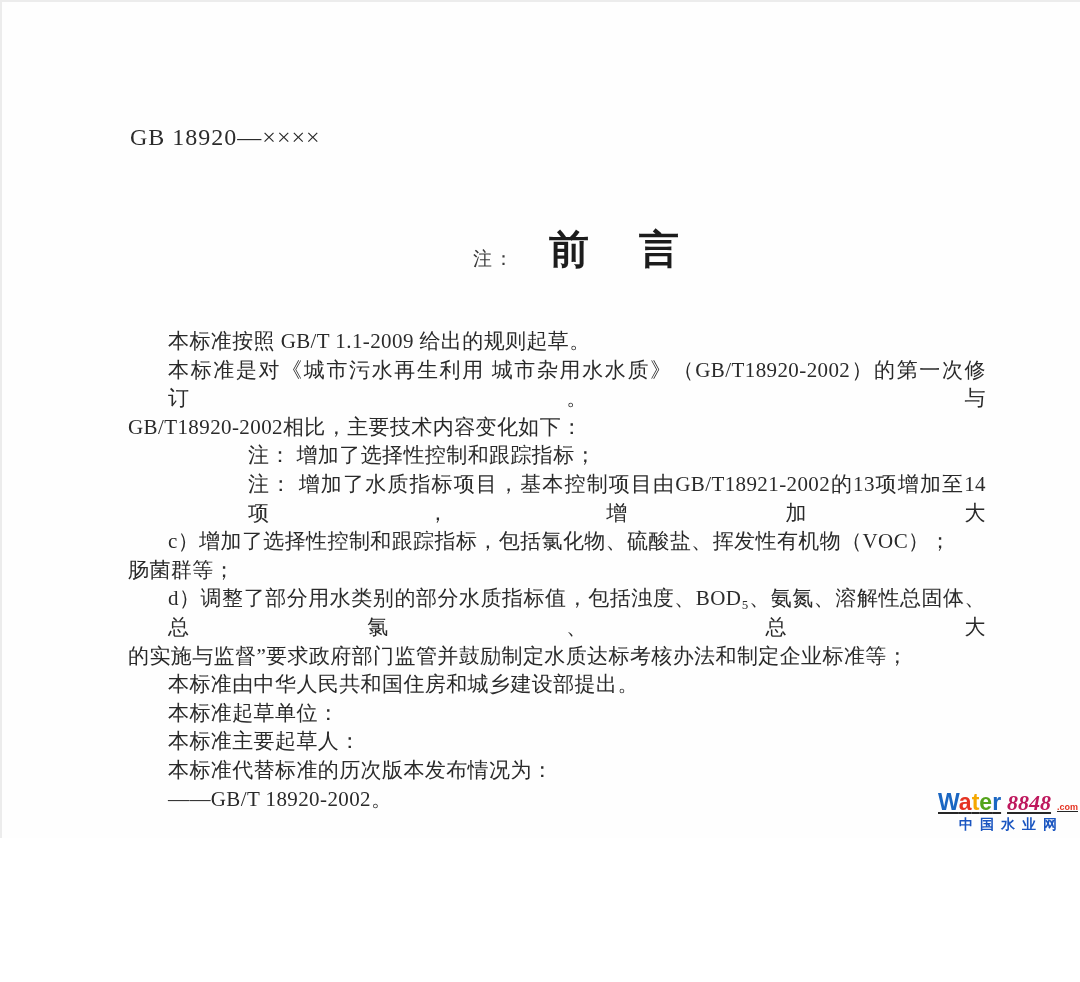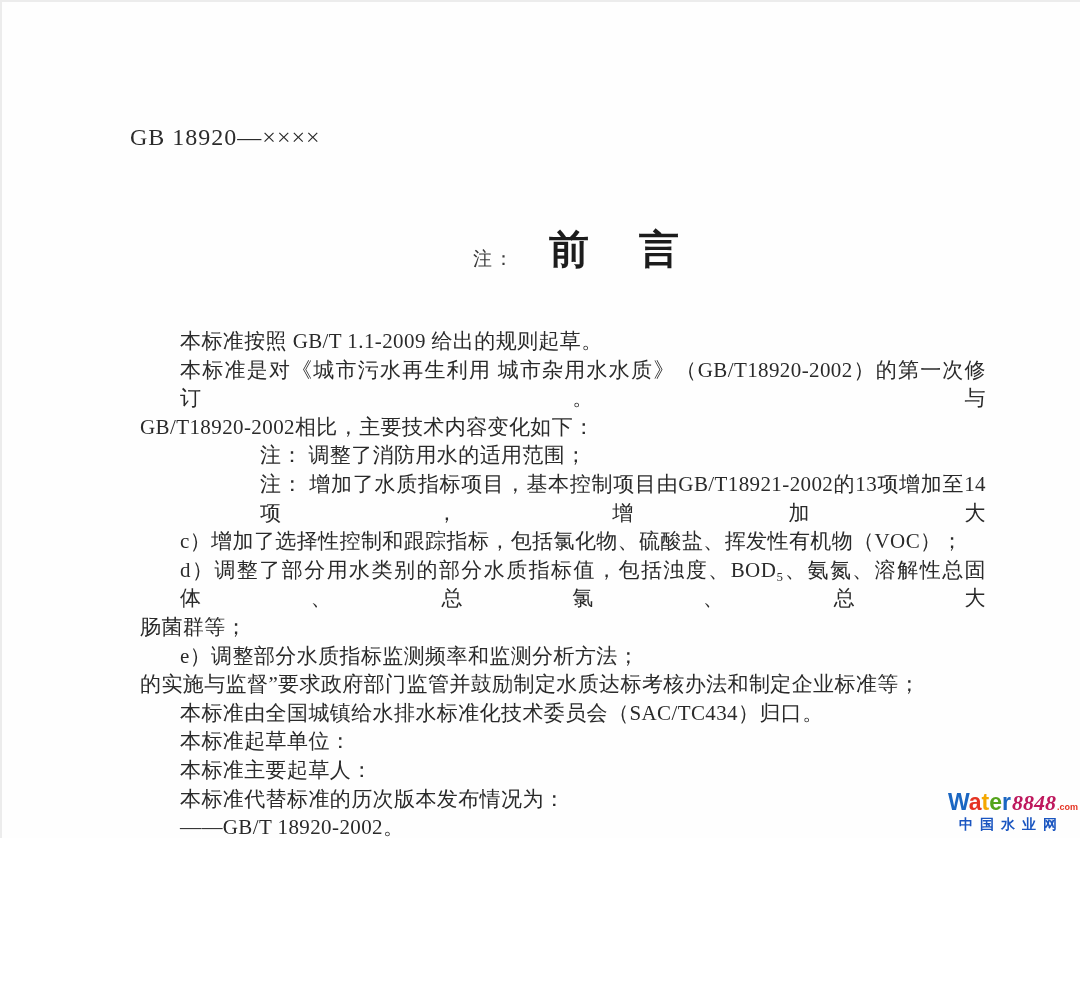--- a/index.html
+++ b/index.html
@@ -55,21 +55,20 @@
     left: 128px;
     top: 327px;
     width: 858px;
     font-size: 21px;
     line-height: 28.6px;
     letter-spacing: 0.4px;
     color: #2a2a2a;
   }
   .body-line {
     white-space: nowrap;
-    margin-left: 12px;
   }
   .body-line.fill {
     white-space: normal;
     text-align: justify;
     text-align-last: justify;
   }
   .indent-none      { padding-left: 0; }
   .indent-first     { padding-left: 40px; }
   .indent-note      { padding-left: 120px; }
   .indent-note-cont { padding-left: 78px; }
@@ -78,22 +77,23 @@
     position: absolute;
     right: 2px;
     bottom: 6px;
     width: 140px;
     text-align: center;
     font-family: "Liberation Sans", "DejaVu Sans", sans-serif;
     line-height: 1.05;
   }
   .logo-row1 {
     display: flex;
-    justify-content: flex-end;
+    justify-content: space-between;
     align-items: baseline;
+    text-decoration: underline;
   }
   .logo-word {
     font-size: 23px;
     font-weight: bold;
     letter-spacing: 0px;
   }
   .logo-number {
     font-family: "Liberation Serif", "DejaVu Serif", serif;
     font-style: italic;
     font-weight: bold;
@@ -124,28 +124,27 @@
   <div class="title-row">
     <span class="title-note">注：</span>
     <span class="title-char">前</span>
     <span class="title-char">言</span>
   </div>
 
   <div class="body-text">
       <div class="body-line indent-first">本标准按照 GB/T 1.1-2009 给出的规则起草。</div>
       <div class="body-line indent-first fill">本标准是对《城市污水再生利用  城市杂用水水质》（GB/T18920-2002）的第一次修订。与</div>
       <div class="body-line indent-none">GB/T18920-2002相比，主要技术内容变化如下：</div>
-      <div class="body-line indent-note">注： 调整了消防用水的适用范围；</div>
+      <div class="body-line indent-note">注： 增加了选择性控制和跟踪指标；</div>
       <div class="body-line indent-note fill">注： 增加了水质指标项目，基本控制项目由GB/T18921-2002的13项增加至14项，增加大</div>
       <div class="body-line indent-first">c）增加了选择性控制和跟踪指标，包括氯化物、硫酸盐、挥发性有机物（VOC）；</div>
+      <div class="body-line indent-none">肠菌群等；</div>
       <div class="body-line indent-first fill">d）调整了部分用水类别的部分水质指标值，包括浊度、BOD₅、氨氮、溶解性总固体、总氯、总大</div>
-      <div class="body-line indent-none">肠菌群等；</div>
-      <div class="body-line indent-first">e）调整部分水质指标监测频率和监测分析方法；</div>
       <div class="body-line indent-none">的实施与监督”要求政府部门监管并鼓励制定水质达标考核办法和制定企业标准等；</div>
-      <div class="body-line indent-first">本标准由全国城镇给水排水标准化技术委员会（SAC/TC434）归口。</div>
+      <div class="body-line indent-first">本标准由中华人民共和国住房和城乡建设部提出。</div>
       <div class="body-line indent-first">本标准起草单位：</div>
       <div class="body-line indent-first">本标准主要起草人：</div>
       <div class="body-line indent-first">本标准代替标准的历次版本发布情况为：</div>
       <div class="body-line indent-first">——GB/T 18920-2002。</div>
     </div>
 
   <div class="watermark">
     <div class="logo-row1">
       <span class="logo-word"><span style="color: rgb(26, 102, 194);">W</span><span style="color: rgb(229, 51, 34);">a</span><span style="color: rgb(245, 168, 0);">t</span><span style="color: rgb(83, 163, 26);">e</span><span style="color: rgb(26, 102, 194);">r</span></span>
       <span class="logo-number" style="color: #be185d;">8848</span>

